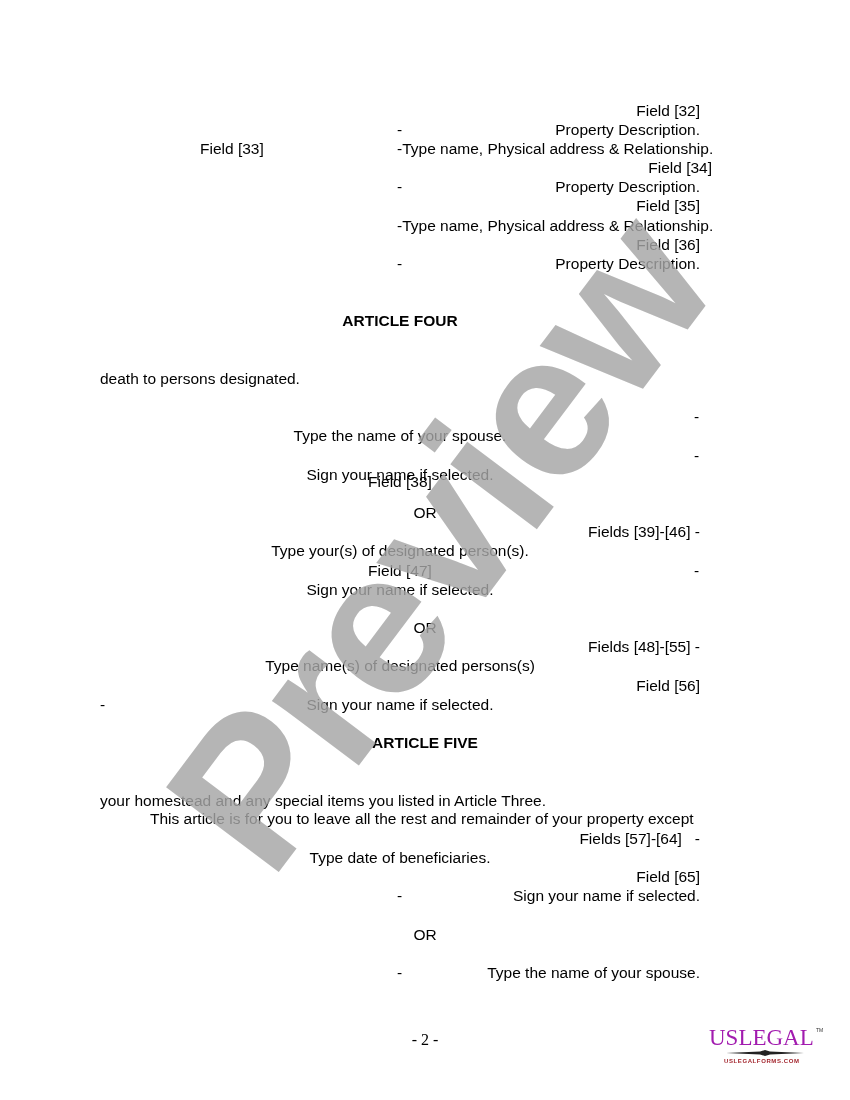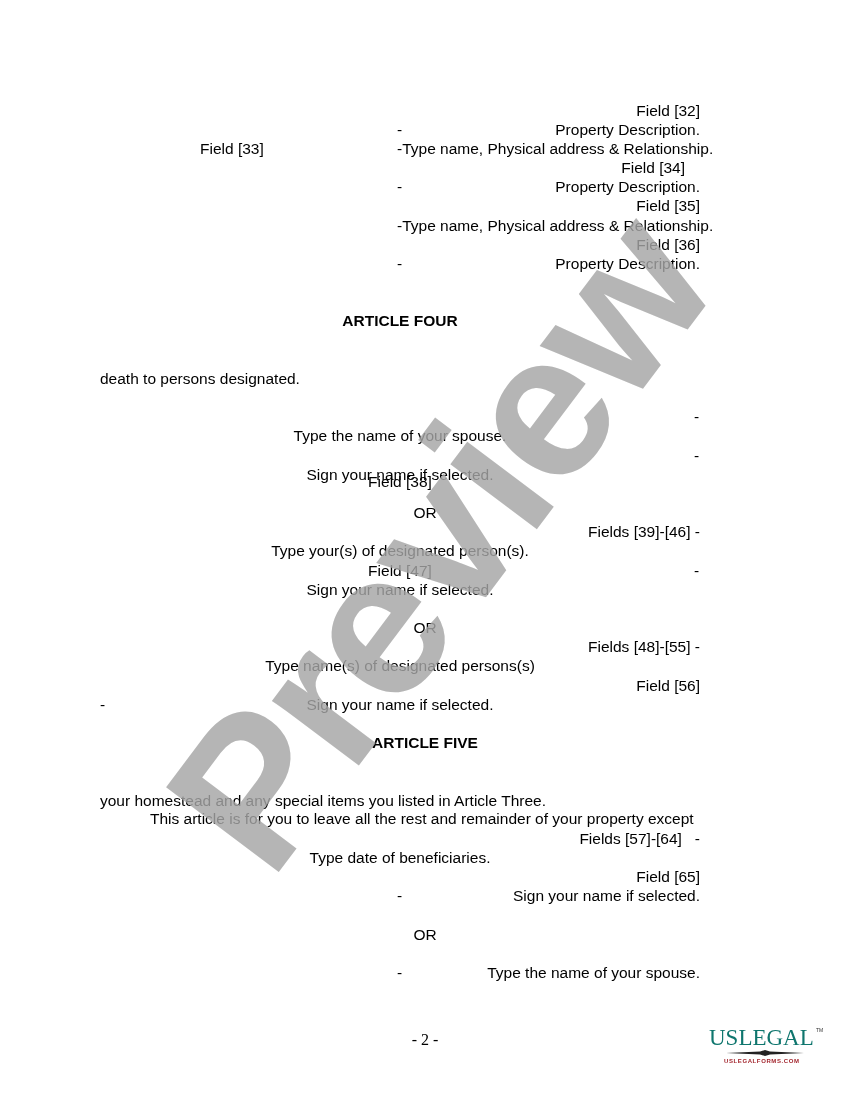--- a/index.html
+++ b/index.html
@@ -14,40 +14,40 @@
       position: absolute; left: 70px; top: 450px;
       font-family: "Liberation Sans", sans-serif; font-weight: bold;
       font-size: 205px; color: #a6a6a6; opacity: 0.82;
       transform: rotate(-53deg); transform-origin: center center;
       width: 720px; text-align: center; letter-spacing: -4px;
       pointer-events: none; line-height: 1;
     }
     .footer-page { position: absolute; left: 0; width: 850px; top: 1031px;
       text-align: center; font-family: "Liberation Serif", serif; font-size: 16px; }
     .logo { position: absolute; left: 706px; top: 1025px; width: 118px; height: 46px; }
-    .logo-text { font-family: "Liberation Serif", serif; font-size: 23px; color: #0f766e;
+    .logo-text { font-family: "Liberation Serif", serif; font-size: 23px; color: #a21caf;
       letter-spacing: 0px; position: absolute; left: 3px; top: 0; }
     .logo-tm { position: absolute; left: 110px; top: 2px; font-size: 5px; color: #333; }
     .logo-url { position: absolute; left: 18px; top: 33px; font-size: 6px; color: #a3262e;
       letter-spacing: 0.6px; font-weight: bold; }
     .logo-wing { position: absolute; left: 20px; top: 25px; width: 78px; height: 6px; }
   </style>
 </head>
 <body>
 
 <div class="page">
 
   <div class="ln r" style="left:400px;top:101px;width:300px;">Field [32]</div>
   <div class="ln" style="left:397px;top:120px;">-</div>
   <div class="ln r" style="left:400px;top:120px;width:300px;">Property Description.</div>
 
   <div class="ln" style="left:200px;top:139px;">Field [33]</div>
   <div class="ln" style="left:397px;top:139px;">-Type name, Physical address &amp; Relationship.</div>
 
-  <div class="ln r" style="left:385px;top:158px;width:300px;">Field [34]</div>
+  <div class="ln r" style="left:412px;top:158px;width:300px;">Field [34]</div>
   <div class="ln" style="left:397px;top:177px;">-</div>
   <div class="ln r" style="left:400px;top:177px;width:300px;">Property Description.</div>
 
   <div class="ln r" style="left:400px;top:196px;width:300px;">Field [35]</div>
   <div class="ln" style="left:397px;top:216px;">-Type name, Physical address &amp; Relationship.</div>
 
   <div class="ln r" style="left:400px;top:235px;width:300px;">Field [36]</div>
   <div class="ln" style="left:397px;top:254px;">-</div>
   <div class="ln r" style="left:400px;top:254px;width:300px;">Property Description.</div>
 

